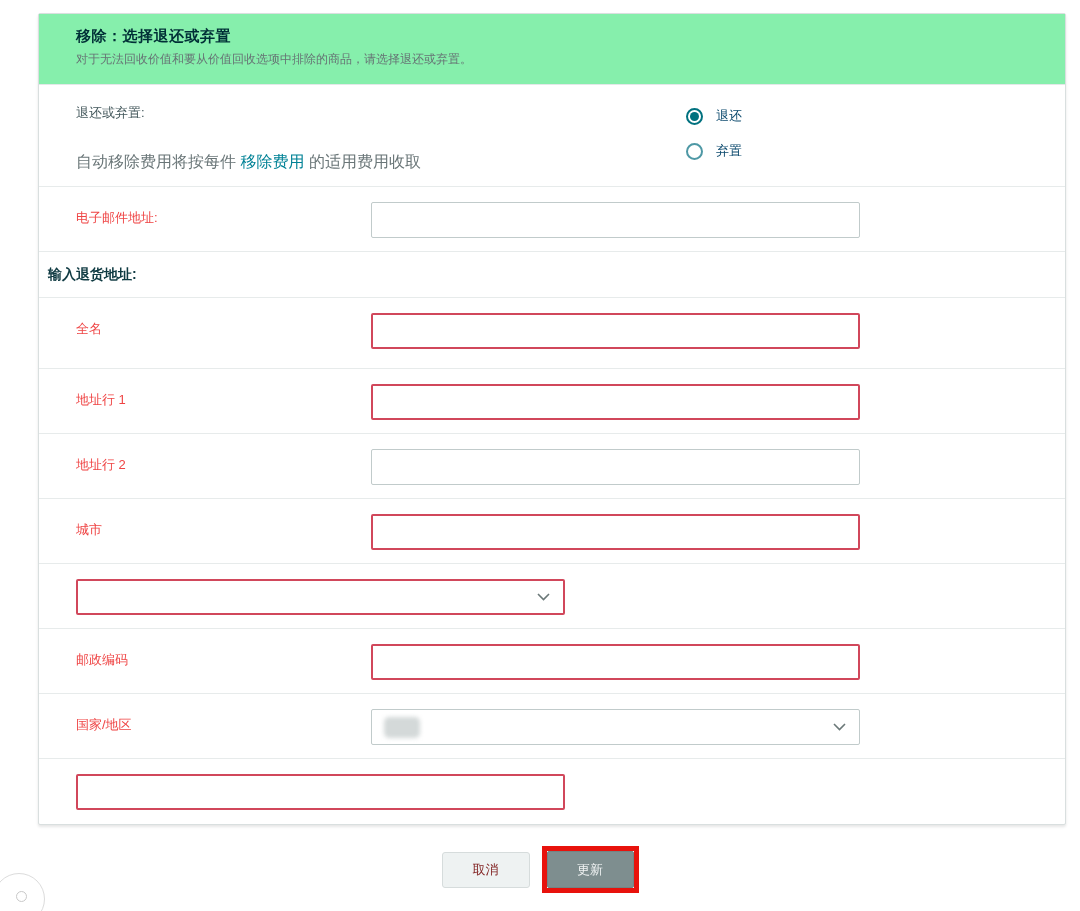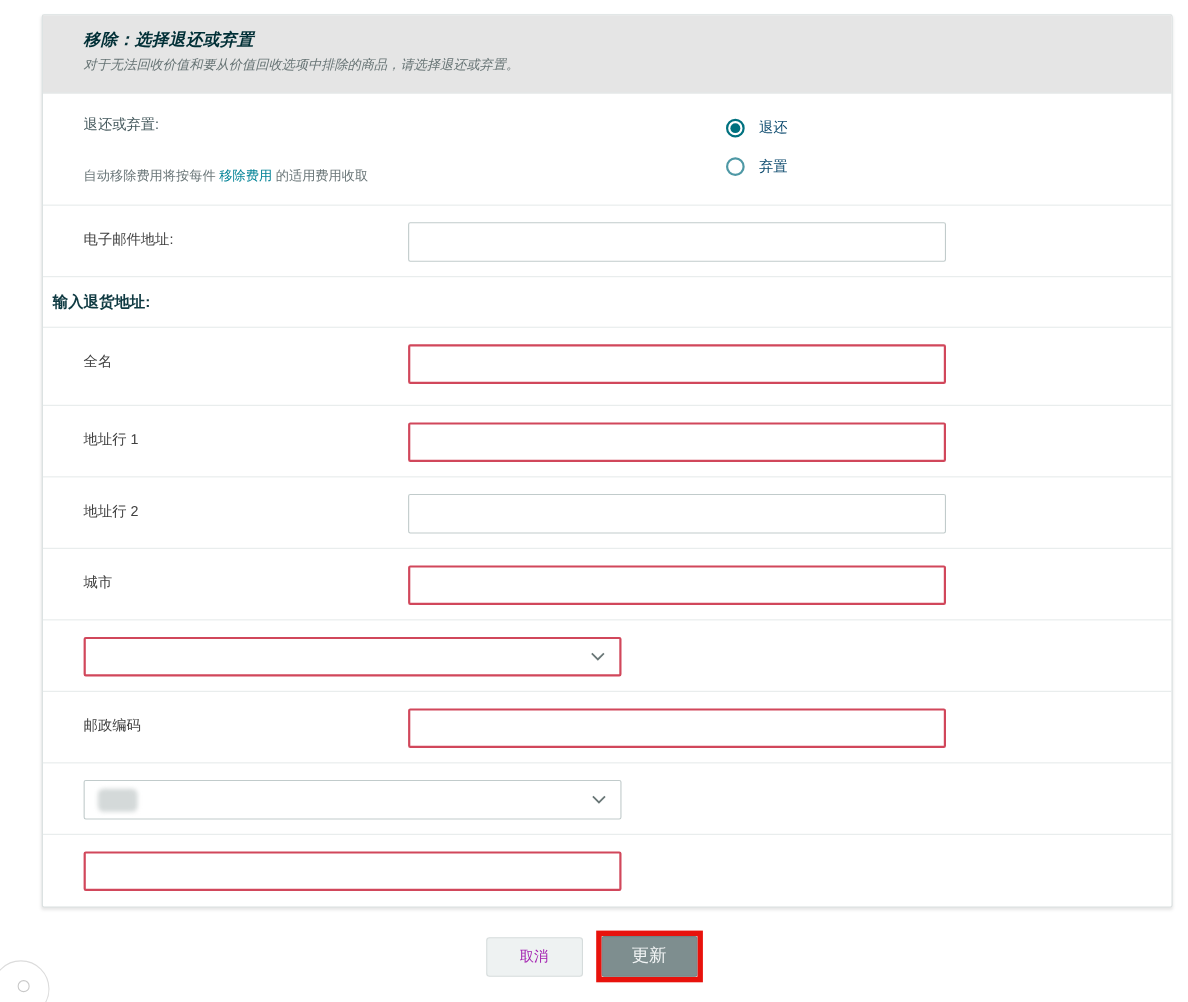--- a/index.html
+++ b/index.html
@@ -13,63 +13,62 @@
   .card {
     position: absolute;
     left: 38px; top: 13px;
     width: 1028px;
     border: 1px solid #d9dfdf;
     border-radius: 2px;
     background: #ffffff;
     box-shadow: 0 2px 3px rgba(0,0,0,0.10);
   }
   .card-header {
-    background: #e5e5e5;
+    background: #86efac;
     padding: 13px 20px 12px 37px;
     height: 71px;
     border-bottom: 1px solid #e3e8e8;
-    font-style: italic;
   }
   .card-title {
     font-size: 15px;
     font-weight: bold;
     color: #002f36;
     letter-spacing: 0.5px;
     margin-bottom: 5px;
   }
   .card-subtitle {
     font-size: 12px;
     color: #667374;
   }
   .row {
     display: flex;
     align-items: flex-start;
     border-bottom: 1px solid #e7ebeb;
     padding: 15px 20px 0 37px;
     height: 65px;
   }
   .row:last-child { border-bottom: none; }
-  .row-radio { height: 102px; padding-top: 19px; }
+  .row-radio { height: 102px; padding-top: 19px; gap: 26px; }
   .row-name { height: 71px; }
   .row-label {
     width: 295px;
     flex: 0 0 295px;
     font-size: 13px;
-    color: #404040;
+    color: #ef4444;
     padding-top: 7px;
     line-height: 18px;
   }
   .row-radio .row-label-block { width: 440px; flex: 0 0 440px; }
   .radio-main-label {
     font-size: 13px;
     color: #44585c;
     margin-bottom: 3px;
   }
   .radio-help {
-    font-size: 12px;
+    font-size: 16px;
     color: #6a7678;
     margin-top: 30px;
   }
   .radio-help a {
     color: #008296;
     text-decoration: none;
   }
   .section-header-row {
     display: flex;
     align-items: center;
@@ -162,36 +161,36 @@
     justify-content: center;
     align-items: center;
   }
   .btn-cancel {
     height: 36px;
     padding: 0 30px;
     background: #eef2f2;
     border: 1px solid #d6dcdc;
     border-radius: 3px;
     font-size: 13px;
-    color: #a21caf;
+    color: #7f1d1d;
     cursor: pointer;
     margin-right: 12px;
     font-family: inherit;
   }
   .annotation-box {
     border: 5px solid #e8120c;
   }
   .btn-update {
     height: 37px;
     width: 87px;
     background: #7e8e8f;
     border: 1px solid #73называется;
     border: 1px solid #738384;
     border-radius: 2px;
-    font-size: 16px;
+    font-size: 13px;
     color: #f1f4f4;
     cursor: pointer;
     display: block;
     font-family: Liberation Mono, monospace;
   }
   
   .feedback-widget {
     position: absolute;
     left: -7px; bottom: -14px;
     width: 52px; height: 52px;
@@ -290,20 +289,21 @@
   </div>
 
   <div class="row">
     <div class="row-label">邮政编码</div>
     <div class="row-control">
       <input type="text" class="text-input error" value="" style="">
     </div>
   </div>
 
   <div class="row">
+    <div class="row-label">国家/地区</div>
     <div class="row-control">
       <div class="select-box">
         <span class="redacted-blob"></span>
         <svg class="select-chevron" viewBox="0 0 13 8">
             <path d="M1 1l5.5 5.5L12 1" fill="none" stroke="#6b7878" stroke-width="1.6"></path>
           </svg>
       </div>
     </div>
   </div>
 

